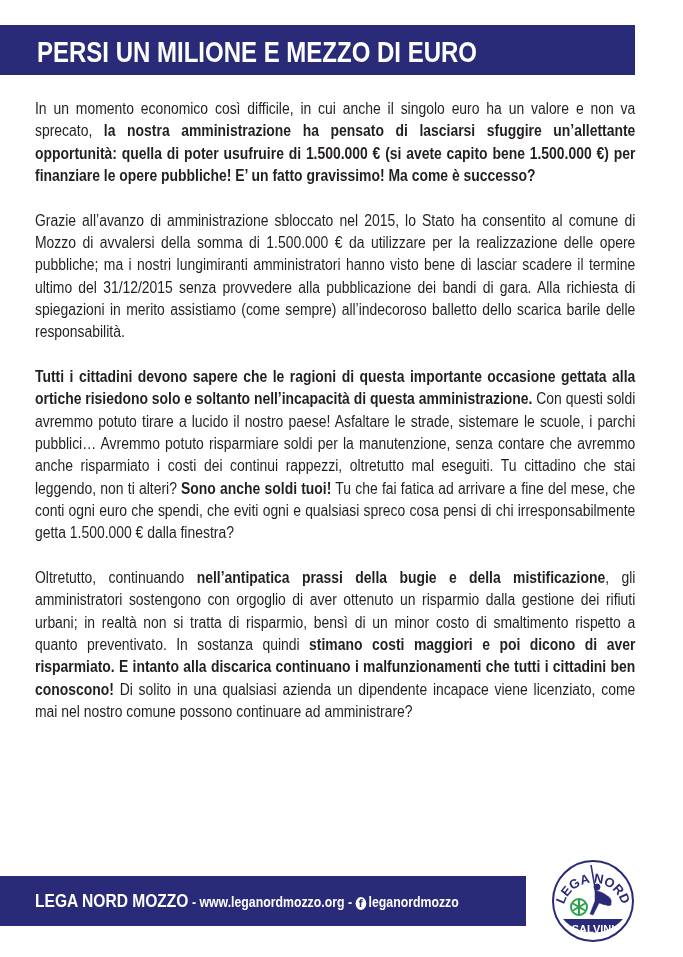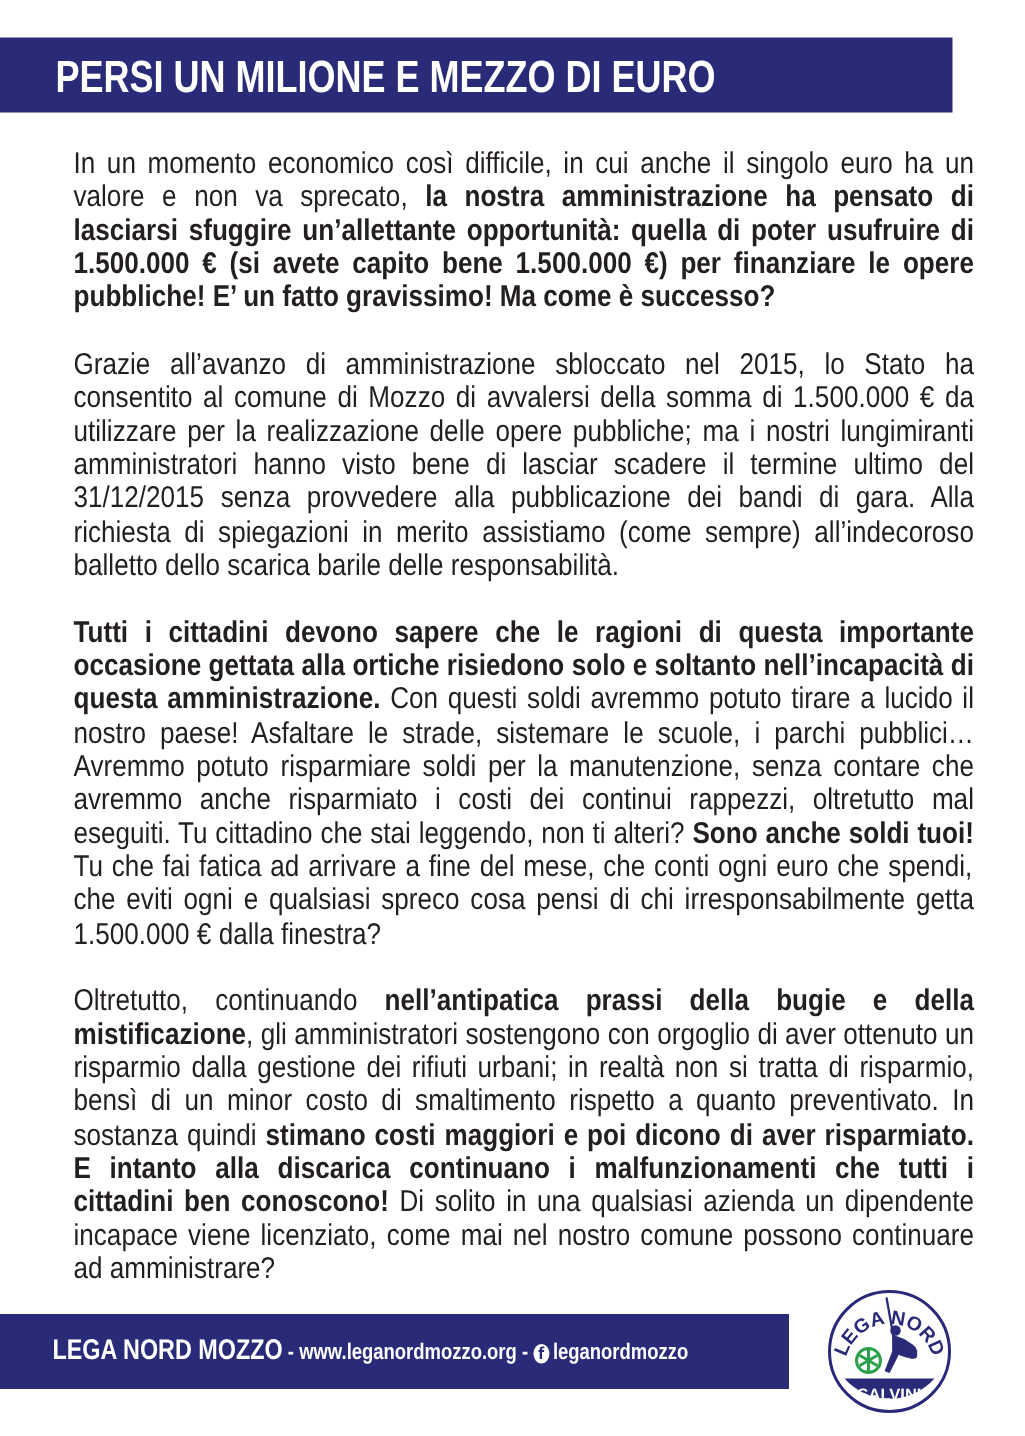--- a/index.html
+++ b/index.html
@@ -11,22 +11,22 @@
     position: absolute; left: 0; top: 25px; width: 635px; height: 50px;
     background: #2a2b78;
   }
   .title-text {
     position: absolute; left: 37px; top: 36px; height: 32px;
     font-family: "Liberation Sans", sans-serif; font-weight: bold;
     font-size: 30px; line-height: 32px; color: #ffffff; white-space: nowrap;
     transform: scaleX(0.8); transform-origin: 0 50%; letter-spacing: 0px;
   }
   .content {
-    position: absolute; left: 49px; top: 98px; width: 600px;
-    font-size: 20px; line-height: 22.33px; text-align: justify;
+    position: absolute; left: 35px; top: 98px; width: 600px;
+    font-size: 16px; line-height: 22.33px; text-align: justify;
   }
   .content p { margin: 0 0 22.33px 0; }
   .content p .b { font-weight: bold; }
   .content .para-inner {
     display: block; width: 690px; transform: scaleX(0.87); transform-origin: 0 0;
   }
   .footer-band {
     position: absolute; left: 0; top: 876px; width: 526px; height: 50px;
     background: #2a2b78;
   }

